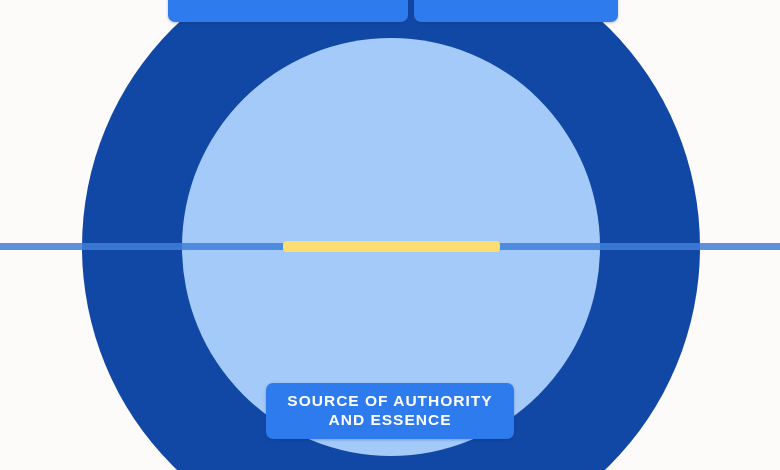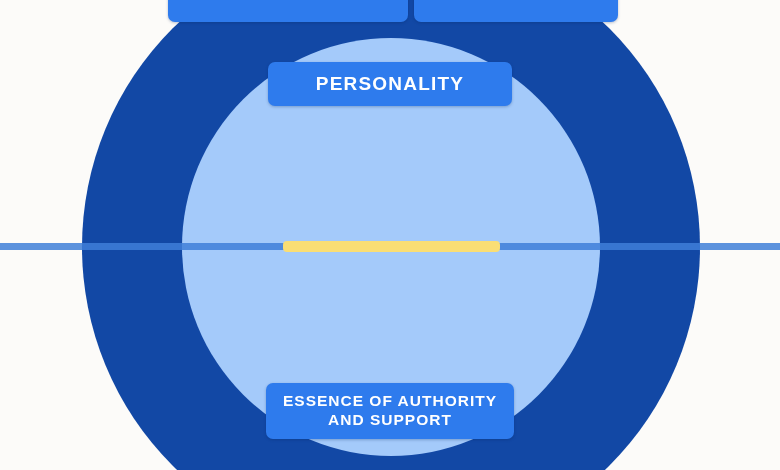--- a/index.html
+++ b/index.html
@@ -163,20 +163,19 @@
 
   <div class="ring" id="ring-outer"></div>
   <div class="ring" id="ring-middle"></div>
 
   <div id="divider"></div>
 
 
   <div class="label-box" id="label-top-left" style="z-index: 6;"></div>
   <div class="label-box" id="label-top-right" style="z-index: 6;"></div>
 
-  <div class="label-box" id="label-personality" style="z-index: 6;">PERSONALITY</div>
 
   <div class="label-box" id="label-authority" style="z-index: 6;">
-      <div><span>ESSENCE OF AUTHORITY</span><br><span>AND SUPPORT</span></div>
+      <div><span>SOURCE OF AUTHORITY</span><br><span>AND ESSENCE</span></div>
     </div>
 
 <div id="divider-core-mask" style="z-index: 4;"></div>
   </div>
 
 </body></html>

